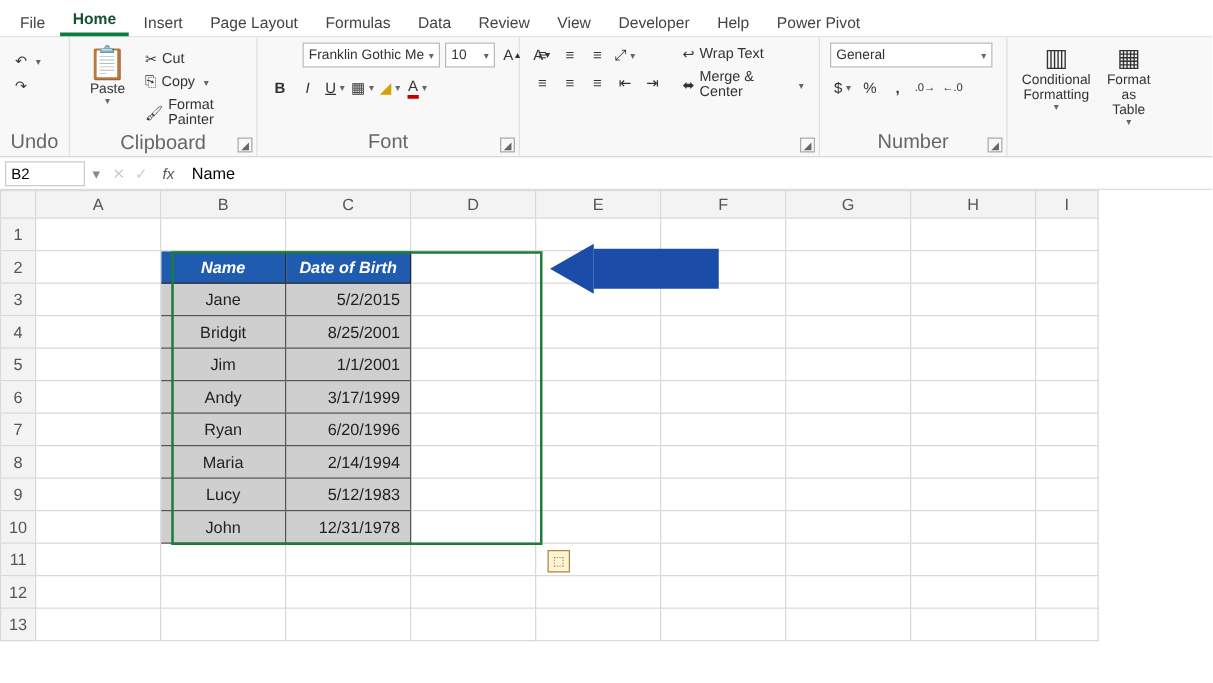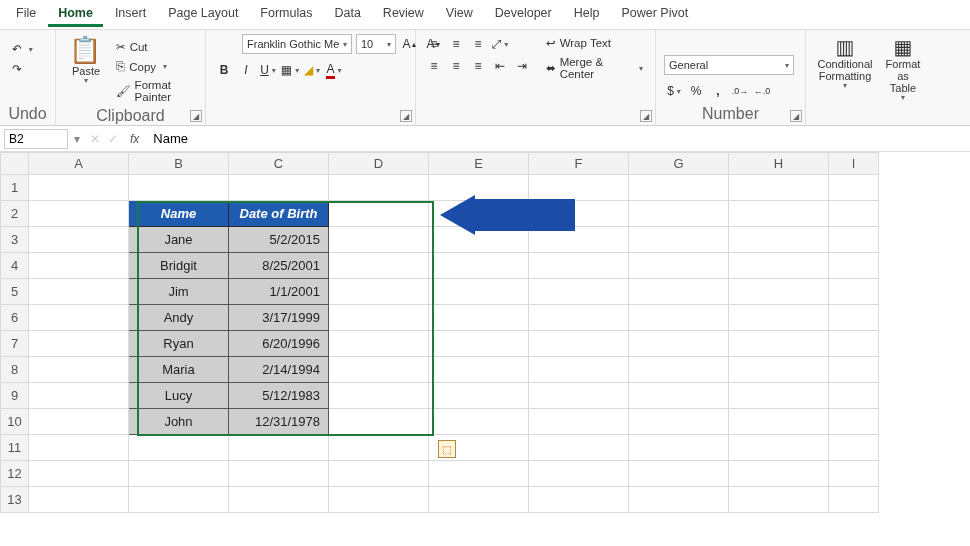--- a/index.html
+++ b/index.html
@@ -1,19 +1,19 @@
 <!DOCTYPE html>
 <html><head>
 <meta charset="utf-8">
 <style>
   * { box-sizing: border-box; margin: 0; padding: 0; font-family: 'Segoe UI', Arial, sans-serif; }
   body { background: #fff; width: 970px; height: 546px; overflow: hidden; font-size: 12px; color: #333; }
 
   
-  .tabs { display: flex; align-items: flex-start; height: 30px; padding: 0 6px; gap: 2px; border-bottom: 1px solid #ddd; }
+  .tabs { display: flex; align-items: flex-end; height: 30px; padding: 0 6px; gap: 2px; border-bottom: 1px solid #ddd; }
   .tab { padding: 6px 10px 4px 10px; font-size: 12.5px; color: #444; cursor: pointer; }
   .tab.active { color: #14532d; font-weight: 600; border-bottom: 3px solid #107c41; }
 
   
   .ribbon { display: flex; height: 96px; background: #f8f8f8; border-bottom: 1px solid #d0d0d0; }
   .group { display: flex; flex-direction: column; padding: 4px 8px 2px 8px; border-right: 1px solid #e0e0e0; position: relative; }
   .group-body { display: flex; flex: 1; align-items: flex-start; gap: 4px; }
   .group-label { text-align: center; font-size: 16px; color: #666; padding-top:2px; }
   .dlg-launcher { position: absolute; right: 3px; bottom: 3px; width: 12px; height: 12px; border: 1px solid #aaa; font-size: 8px; display: flex; align-items: center; justify-content: center; color: #666; cursor: pointer; }
 
@@ -150,20 +150,21 @@
             <span>▦</span>
           </div>
         <div class="tinybtn sq drop">
             <span style="color:#d4a000;">◢</span>
           </div>
         <div class="tinybtn sq drop">
             <span style="border-bottom:3px solid #c00000;">A</span>
           </div>
       </div>
     </div>
+    <div class="group-label">Font</div>
     <div class="dlg-launcher">◢</div>
   </div>
 
   <div class="group" style="width:240px;">
     <div class="group-body">
       <div class="stack">
         <div style="display:flex;gap:2px;">
           <div class="tinybtn">≡</div>
           <div class="tinybtn">≡</div>
           <div class="tinybtn">≡</div>
@@ -187,21 +188,21 @@
         <div class="btn drop">
             <span class="ico">⬌</span>
             <span>Merge &amp; Center</span>
           </div>
       </div>
     </div>
     <div class="dlg-launcher">◢</div>
   </div>
 
   <div class="group" style="width:150px;">
-    <div class="group-body stack" style="width:100%;margin-top:21px;">
+    <div class="group-body stack" style="width:100%;">
       <div class="fsel" style="width:130px;">
           <span>General</span>
           <span style="font-size:8px;color:#666;">▾</span>
         </div>
       <div style="display:flex;gap:2px;margin-top:4px;">
         <div class="tinybtn drop">$</div>
         <div class="tinybtn">%</div>
         <div class="tinybtn">
             <b>,</b>
           </div>

